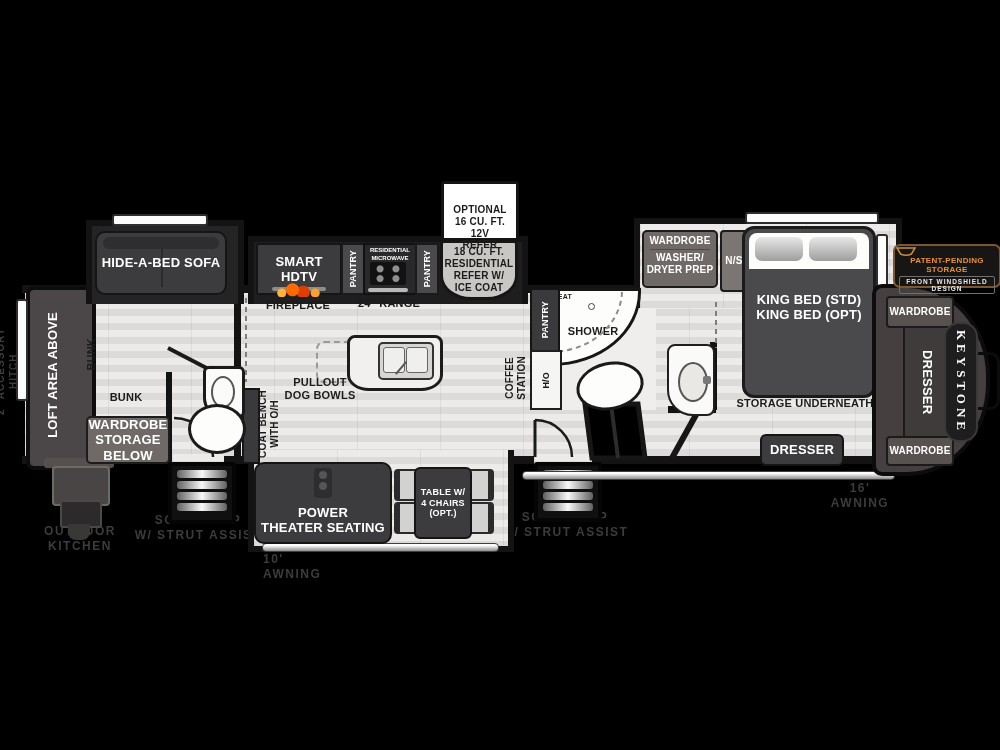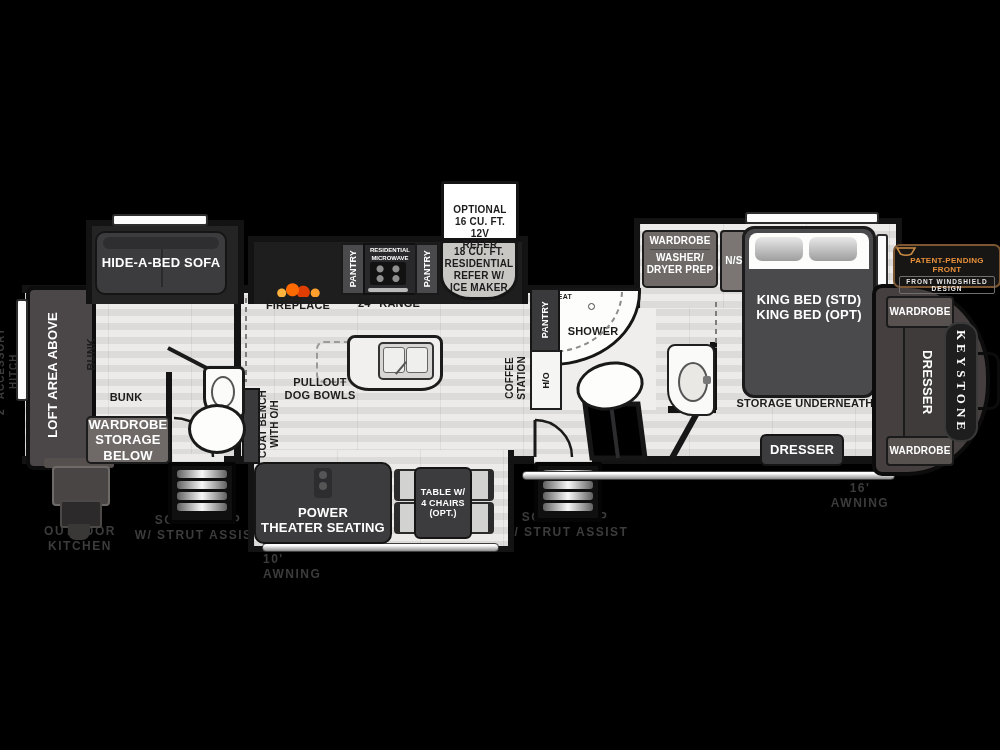--- a/index.html
+++ b/index.html
@@ -72,20 +72,24 @@
 
   <div class="abs slide" style="left:86px;top:220px;width:146px;height:78px;border-bottom:none;background:#242425;z-index:2;"></div>
   <div class="abs win" style="left:112px;top:214px;width:92px;height:8px;z-index:3;"></div>
   <div class="abs darkfurn cfix" style="left:95px;top:231px;width:128px;height:60px;border-radius:10px;z-index:4;">
     <div class="abs" style="left:6px;top:4px;right:6px;height:12px;background:#2e2e30;border-radius:6px;"></div>
     <div class="abs" style="left:50%;top:16px;width:2px;bottom:6px;background:#2a2a2c;"></div>
     <span class="wlbl" style="position:relative;z-index:1;">HIDE-A-BED SOFA</span>
   </div>
 
   <div class="abs slide" style="left:248px;top:236px;width:268px;height:62px;border-bottom:none;background:#1e1e1f;z-index:2;"></div>
+  <div class="abs darkfurn cfix" style="left:256px;top:243px;width:82px;height:48px;border-radius:3px;z-index:4;">
+    <span class="wlbl">SMART HDTV</span>
+    <div class="abs" style="left:14px;bottom:2px;width:54px;height:4px;background:#8d8d8d;border-radius:2px;"></div>
+  </div>
   <div class="abs" style="left:272px;top:281px;width:54px;height:16px;z-index:4;background:
       radial-gradient(circle at 18% 75%, #ffb23e 0 4px, rgba(0,0,0,0) 5px),
       radial-gradient(circle at 38% 55%, #ff6a00 0 6px, rgba(0,0,0,0) 7px),
       radial-gradient(circle at 58% 70%, #e03e00 0 6px, rgba(0,0,0,0) 7px),
       radial-gradient(circle at 80% 75%, #ffa02e 0 4px, rgba(0,0,0,0) 5px);"></div>
   <div class="abs lbl" style="left:258px;top:299px;width:80px;z-index:4;">FIREPLACE</div>
   <div class="abs cfix" style="left:341px;top:243px;width:20px;height:48px;background:#4a4a4c;border:2px solid #1a1a1a;z-index:4;">
     <span class="wlbl vup" style="font-size:9px;">PANTRY</span>
   </div>
   <div class="abs" style="left:363px;top:243px;width:50px;height:48px;background:#29292b;border:2px solid #111;z-index:4;">
@@ -101,21 +105,21 @@
     <div class="abs" style="left:3px;bottom:1px;width:40px;height:4px;background:#b9b9b9;border-radius:2px;"></div>
   </div>
   <div class="abs lbl" style="left:352px;top:297px;width:74px;z-index:4;">24" RANGE</div>
   <div class="abs cfix" style="left:415px;top:243px;width:20px;height:48px;background:#4a4a4c;border:2px solid #1a1a1a;z-index:4;">
     <span class="wlbl vup" style="font-size:9px;">PANTRY</span>
   </div>
   <div class="abs cfix" style="left:440px;top:240px;width:72px;height:54px;background:#c9c7c4;border:3px solid #161616;border-radius:4px 4px 40% 40%;z-index:4;flex-direction:column;">
     <span class="lbl" style="font-size:10px;">18 CU. FT.</span>
     <span class="lbl" style="font-size:10px;">RESIDENTIAL</span>
     <span class="lbl" style="font-size:10px;text-align:right;">REFER W/</span>
-    <span class="lbl" style="font-size:10px;">ICE MAKER</span>
+    <span class="lbl" style="font-size:10px;">ICE COAT</span>
   </div>
 
   <div class="abs wall" style="left:474px;top:234px;width:3px;height:8px;z-index:4;"></div>
   <div class="abs cfix" style="left:441px;top:181px;width:72px;height:54px;background:#fff;border:3px solid #141414;border-radius:3px;z-index:4;flex-direction:column;">
     <span class="lbl" style="font-size:10px;margin-top:33px;">OPTIONAL</span>
     <span class="lbl" style="font-size:10px;">16 CU. FT.</span>
     <span class="lbl" style="font-size:10px;">12V</span>
     <span class="lbl" style="font-size:10px;">REFER</span>
   </div>
 
@@ -198,21 +202,21 @@
     <span class="wlbl" style="font-size:10px;">WARDROBE</span>
   </div>
   <div class="abs cfix" style="left:944px;top:322px;width:30px;height:116px;background:#1e1e1e;border:2px solid #3a3a3a;border-radius:15px;z-index:7;">
     <span class="vdn" style="color:#fff;font-family:'Liberation Serif',serif;font-weight:bold;font-size:13px;letter-spacing:4px;">KEYSTONE</span>
   </div>
 
   <div class="abs" style="left:893px;top:244px;width:104px;height:40px;background:#181614;border:2px solid #7c5630;border-radius:7px;z-index:8;text-align:center;">
     <svg width="22" height="10" viewBox="0 0 22 10" style="margin-top:1px;">
       <path d="M2,1 L20,1 L16.5,7 Q11,9.6 5.5,7 Z" fill="none" stroke="#c98b44" stroke-width="1.6"></path>
     </svg>
-    <div style="color:#e8913c;font-weight:bold;font-size:8px;letter-spacing:.3px;line-height:1.1;">PATENT-PENDING FRONT</div>
+    <div style="color:#e8913c;font-weight:bold;font-size:8px;letter-spacing:.3px;line-height:1.1;">PATENT-PENDING STORAGE</div>
     <div style="color:#e8e8e8;font-weight:bold;font-size:6.5px;letter-spacing:1px;border:1px solid #6f6f6f;border-radius:2px;margin:1px 4px 0;padding:1px 0;">FRONT WINDSHIELD DESIGN</div>
   </div>
 
   <div class="abs slide floor" style="left:248px;top:450px;width:254px;height:96px;border-top:none;z-index:2;"></div>
   <div class="abs darkfurn" style="left:254px;top:462px;width:134px;height:78px;border-radius:10px;z-index:4;">
     <div class="abs" style="left:58px;top:4px;width:18px;height:30px;background:#2d2d2f;border-radius:4px;"></div>
     <div class="abs" style="left:63px;top:7px;width:8px;height:8px;background:#555;border-radius:50%;"></div>
     <div class="abs" style="left:63px;top:18px;width:8px;height:8px;background:#555;border-radius:50%;"></div>
     <div class="abs cfix" style="left:0;top:40px;width:100%;height:32px;flex-direction:column;">
       <span class="wlbl">POWER</span>

